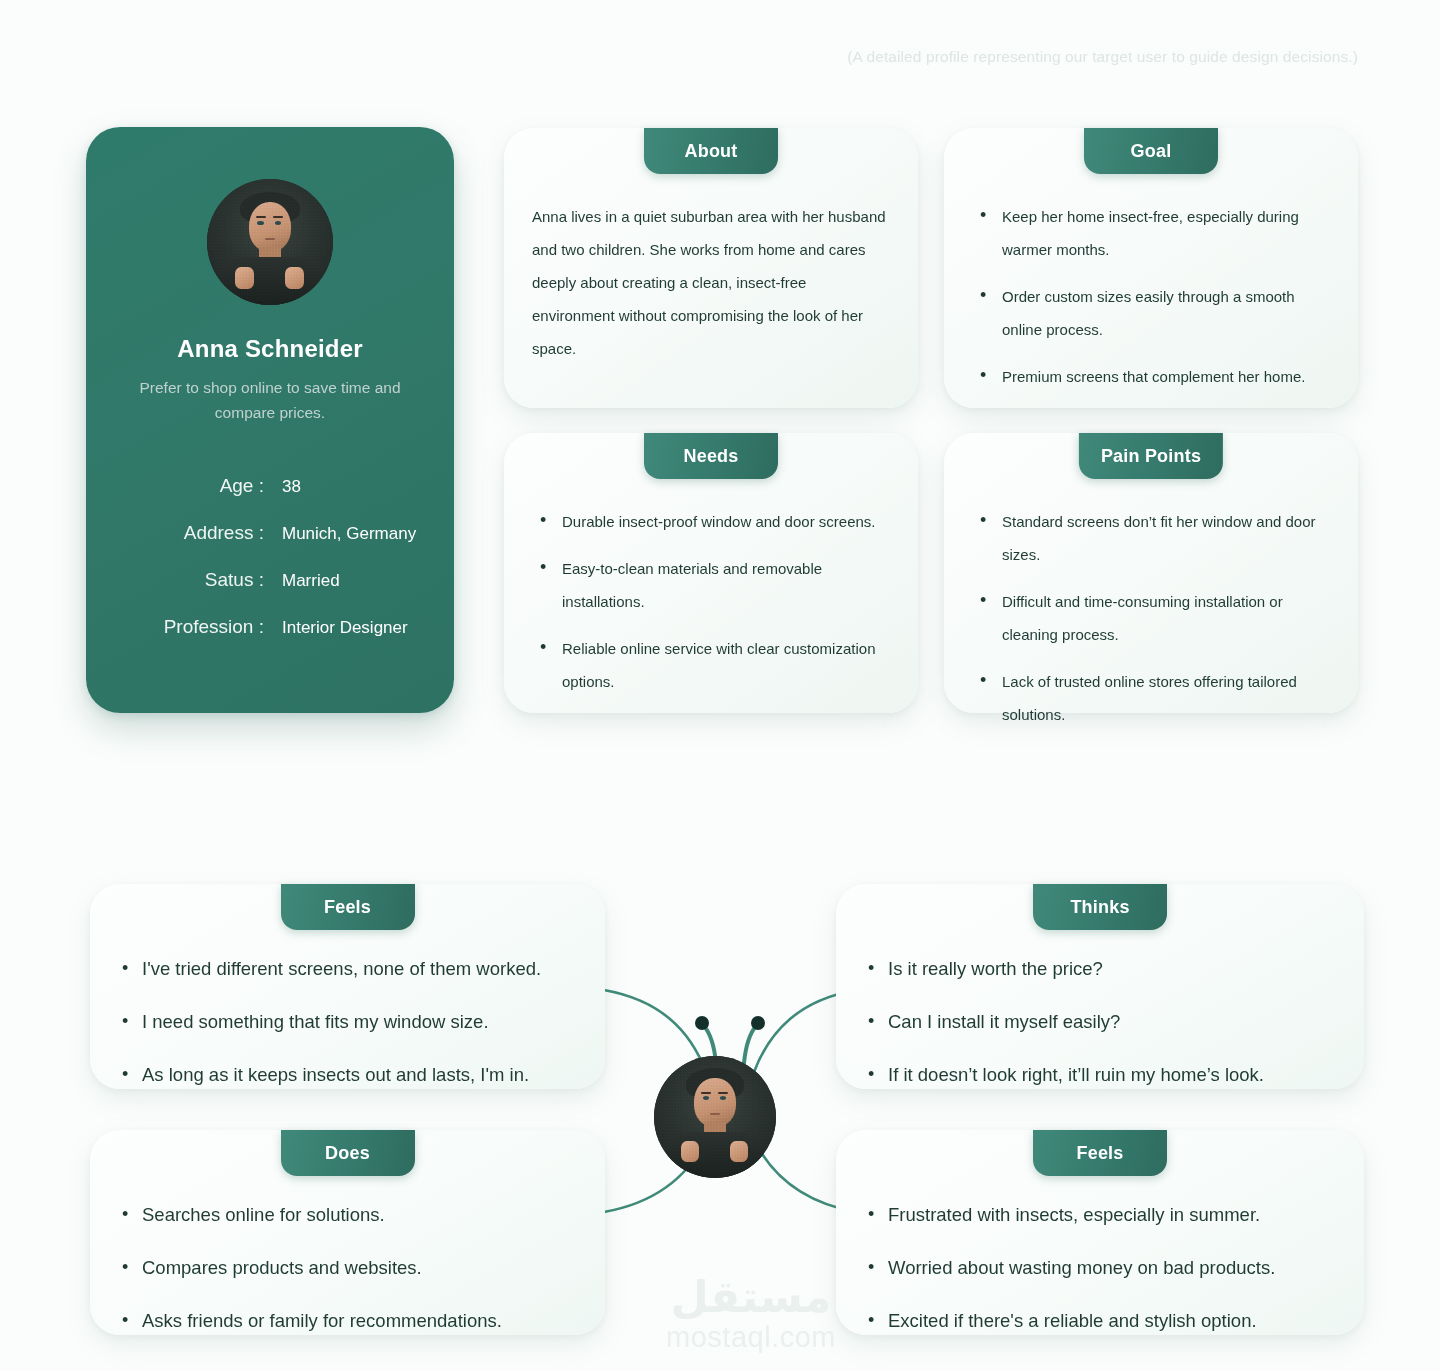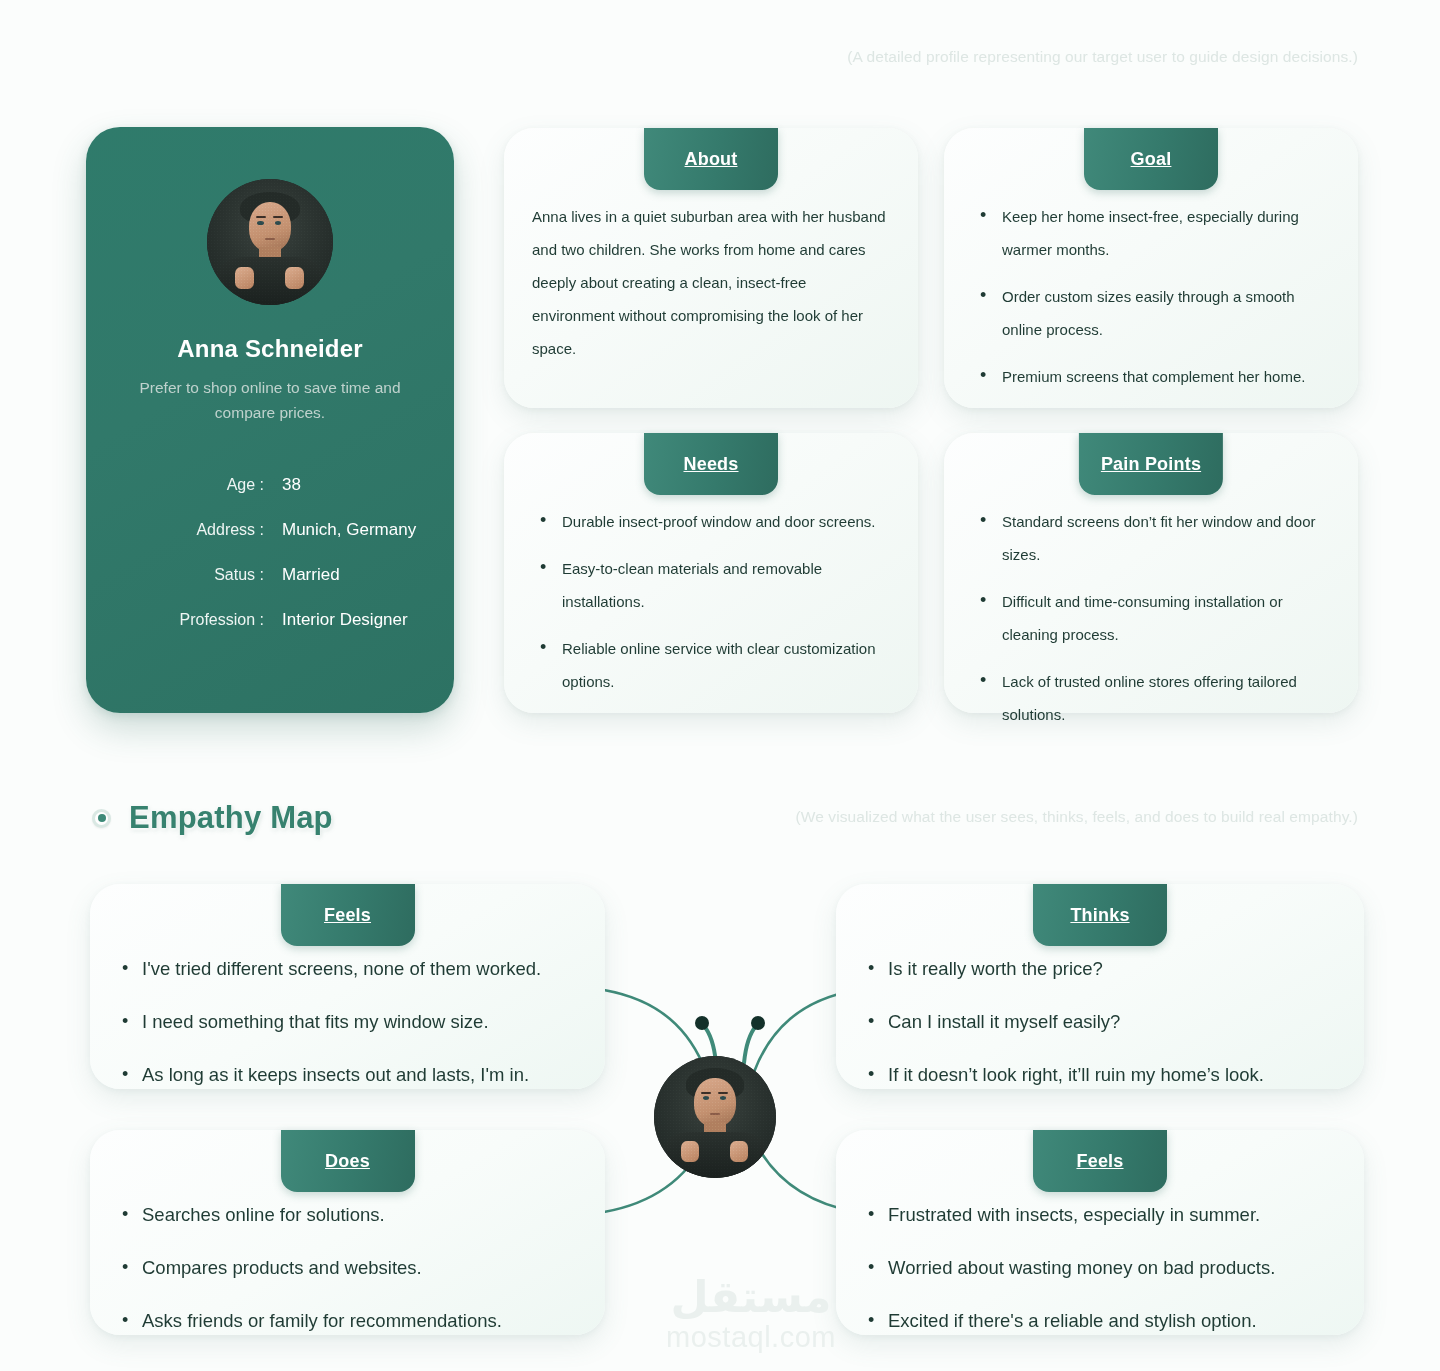--- a/index.html
+++ b/index.html
@@ -97,21 +97,21 @@
     padding: 0 30px;
     display: flex;
     flex-direction: column;
     gap: 25px;
   }
   .pf-row { display: flex; align-items: baseline; }
   .pf-label {
     width: 152px;
     text-align: right;
     color: #eef5f3;
-    font-size: 16px;
+    font-size: 19px;
     padding-right: 4px;
     white-space: nowrap;
   }
   .pf-value {
     color: #ffffff;
     font-size: 17px;
     padding-left: 14px;
     white-space: nowrap;
   }
 
@@ -120,33 +120,32 @@
     position: absolute;
     border-radius: 30px;
     background: linear-gradient(145deg, #fdfefe 0%, #f7fbf9 45%, #eef6f2 100%);
     box-shadow: 0 10px 26px rgba(92,132,121,.13), 0 2px 6px rgba(92,132,121,.08);
   }
   .tab {
     position: absolute;
     top: 0; left: 50%;
     transform: translateX(-50%);
     min-width: 134px;
-    height: 62px;
+    height: 46px;
     border-radius: 0 0 16px 16px;
     background: linear-gradient(100deg, #40897a 0%, #357a6c 55%, #2e6c5f 100%);
     color: #ffffff;
     font-size: 18px;
     font-weight: 700;
     display: flex;
     align-items: center;
     justify-content: center;
     padding: 0 22px;
     letter-spacing: .2px;
     box-shadow: 0 3px 8px rgba(47,107,94,.25);
-    text-decoration: underline;
   }
   .card-body {
     padding: 72px 34px 30px 34px;
     color: #1f3b34;
     font-size: 15px;
     line-height: 33px;
   }
   .card-body.para { padding-left: 28px; padding-right: 26px; }
   .bullets { list-style: none; }
   .bullets li {
@@ -365,29 +364,20 @@
     <div class="tab">Pain Points</div>
     <div class="card-body">
       <ul class="bullets">
         <li>Standard screens don’t fit her window and door sizes.</li>
         <li>Difficult and time-consuming installation or cleaning process.</li>
         <li>Lack of trusted online stores offering tailored solutions.</li>
       </ul>
     </div>
   </div>
 
-  <div class="section-head" style="top:800px;">
-    <div class="head-left">
-      <span class="head-dot">
-          <i></i>
-        </span>
-      <span class="section-title">Empathy Map</span>
-    </div>
-    <span class="section-caption" style="top:8px;">(We visualized what the user sees, thinks, feels, and does to build real empathy.)</span>
-  </div>
 
   <svg class="connectors" style="position:absolute; left:0; top:0; width:1440px; height:1371px; pointer-events:none;">
     <path d="M604,990 C660,1000 690,1030 706,1072" stroke="#3f8a79" stroke-width="2.6" fill="none" stroke-linecap="round"></path>
     <path d="M856,990 C800,1000 770,1030 754,1072" stroke="#3f8a79" stroke-width="2.6" fill="none" stroke-linecap="round"></path>
     <path d="M604,1212 C660,1202 690,1172 706,1140" stroke="#3f8a79" stroke-width="2.6" fill="none" stroke-linecap="round"></path>
     <path d="M856,1212 C800,1202 770,1172 754,1140" stroke="#3f8a79" stroke-width="2.6" fill="none" stroke-linecap="round"></path>
   </svg>
 
   <div class="quad" style="left:90px; top:884px; width:515px; height:205px;">
     <div class="tab">Feels</div>

